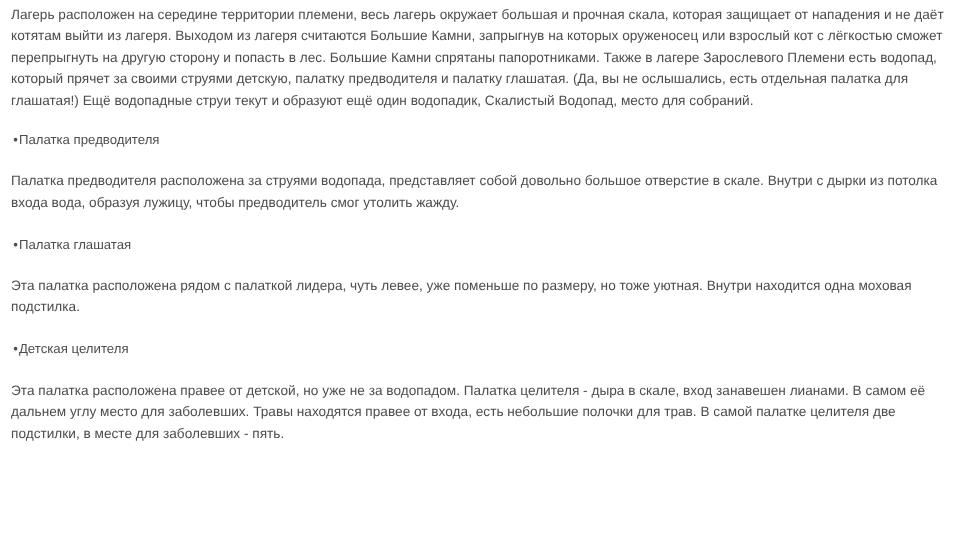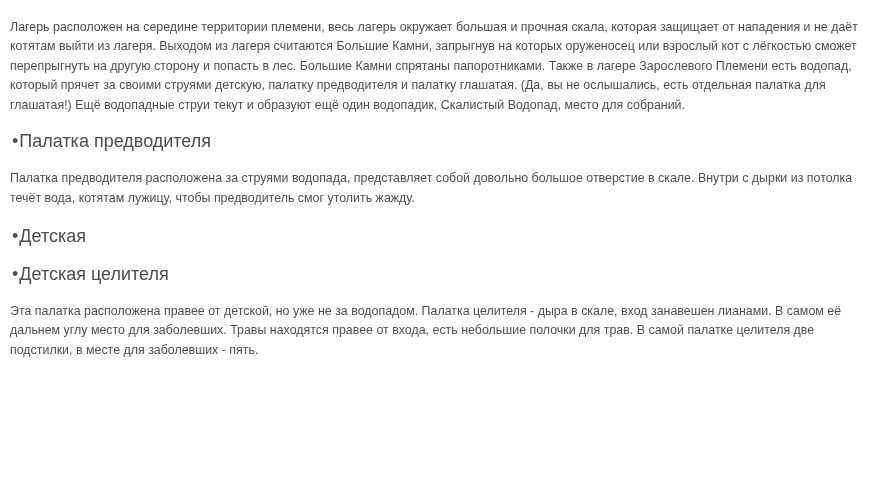--- a/index.html
+++ b/index.html
@@ -11,37 +11,37 @@
     height: 489px;
     background: #ffffff;
     font-family: "Liberation Sans", sans-serif;
     color: #4d4d4d;
     overflow: hidden;
   }
   .page {
     width: 883px;
     height: 489px;
     box-sizing: border-box;
-    padding: 18px 10px 0 10px;
+    padding: 4px 10px 0 10px;
     position: relative;
   }
   .para {
     font-size: 12.4px;
     line-height: 19.4px;
     color: #4d4d4d;
     text-align: left;
     margin: 0;
     letter-spacing: 0.01px;
   }
   .intro {
     margin-bottom: 17px;
     width: 863px;
   }
   .heading {
-    font-size: 18px;
+    font-size: 12px;
     line-height: 19.4px;
     color: #4d4d4d;
     margin: 0 0 18px 0;
     padding-left: 2px;
   }
   .bullet-dot {
     display: inline-block;
     margin-right: 1px;
   }
   .body-block {
@@ -57,26 +57,29 @@
 </style>
 </head>
 <body>
 
 <div class="page">
 
   <p class="para intro">Лагерь расположен на середине территории племени, весь лагерь окружает большая и прочная скала, которая защищает от нападения и не даёт котятам выйти из лагеря. Выходом из лагеря считаются Большие Камни, запрыгнув на которых оруженосец или взрослый кот с лёгкостью сможет перепрыгнуть на другую сторону и попасть в лес. Большие Камни спрятаны папоротниками. Также в лагере Зарослевого Племени есть водопад, который прячет за своими струями детскую, палатку предводителя и палатку глашатая. (Да, вы не ослышались, есть отдельная палатка для глашатая!) Ещё водопадные струи текут и образуют ещё один водопадик, Скалистый Водопад, место для собраний.</p>
 
   <div class="section">
     <div class="heading"><span class="bullet-dot">•</span><span>Палатка предводителя</span></div>
-    <p class="para body-block">Палатка предводителя расположена за струями водопада, представляет собой довольно большое отверстие в скале. Внутри с дырки из потолка течёт вода, котятам лужицу, чтобы предводитель смог утолить жажду.</p>
+    <p class="para body-block">Палатка предводителя расположена за струями водопада, представляет собой довольно большое отверстие в скале. Внутри с дырки из потолка входа вода, образуя лужицу, чтобы предводитель смог утолить жажду.</p>
   </div>
 
+  <div class="section">
+    <div class="heading"><span class="bullet-dot">•</span><span>Палатка глашатая</span></div>
+    <p class="para body-block">Эта палатка расположена рядом с палаткой лидера, чуть левее, уже поменьше по размеру, но тоже уютная. Внутри находится одна моховая подстилка.</p>
+  </div>
 
   <div class="section">
-    <div class="heading"><span class="bullet-dot">•</span><span>Детская</span></div>
   </div>
 
   <div class="section last">
     <div class="heading"><span class="bullet-dot">•</span><span>Детская целителя</span></div>
     <p class="para body-block">Эта палатка расположена правее от детской, но уже не за водопадом. Палатка целителя - дыра в скале, вход занавешен лианами. В самом её дальнем углу место для заболевших. Травы находятся правее от входа, есть небольшие полочки для трав. В самой палатке целителя две подстилки, в месте для заболевших - пять.</p>
   </div>
 
 </div>
 
 </body></html>

